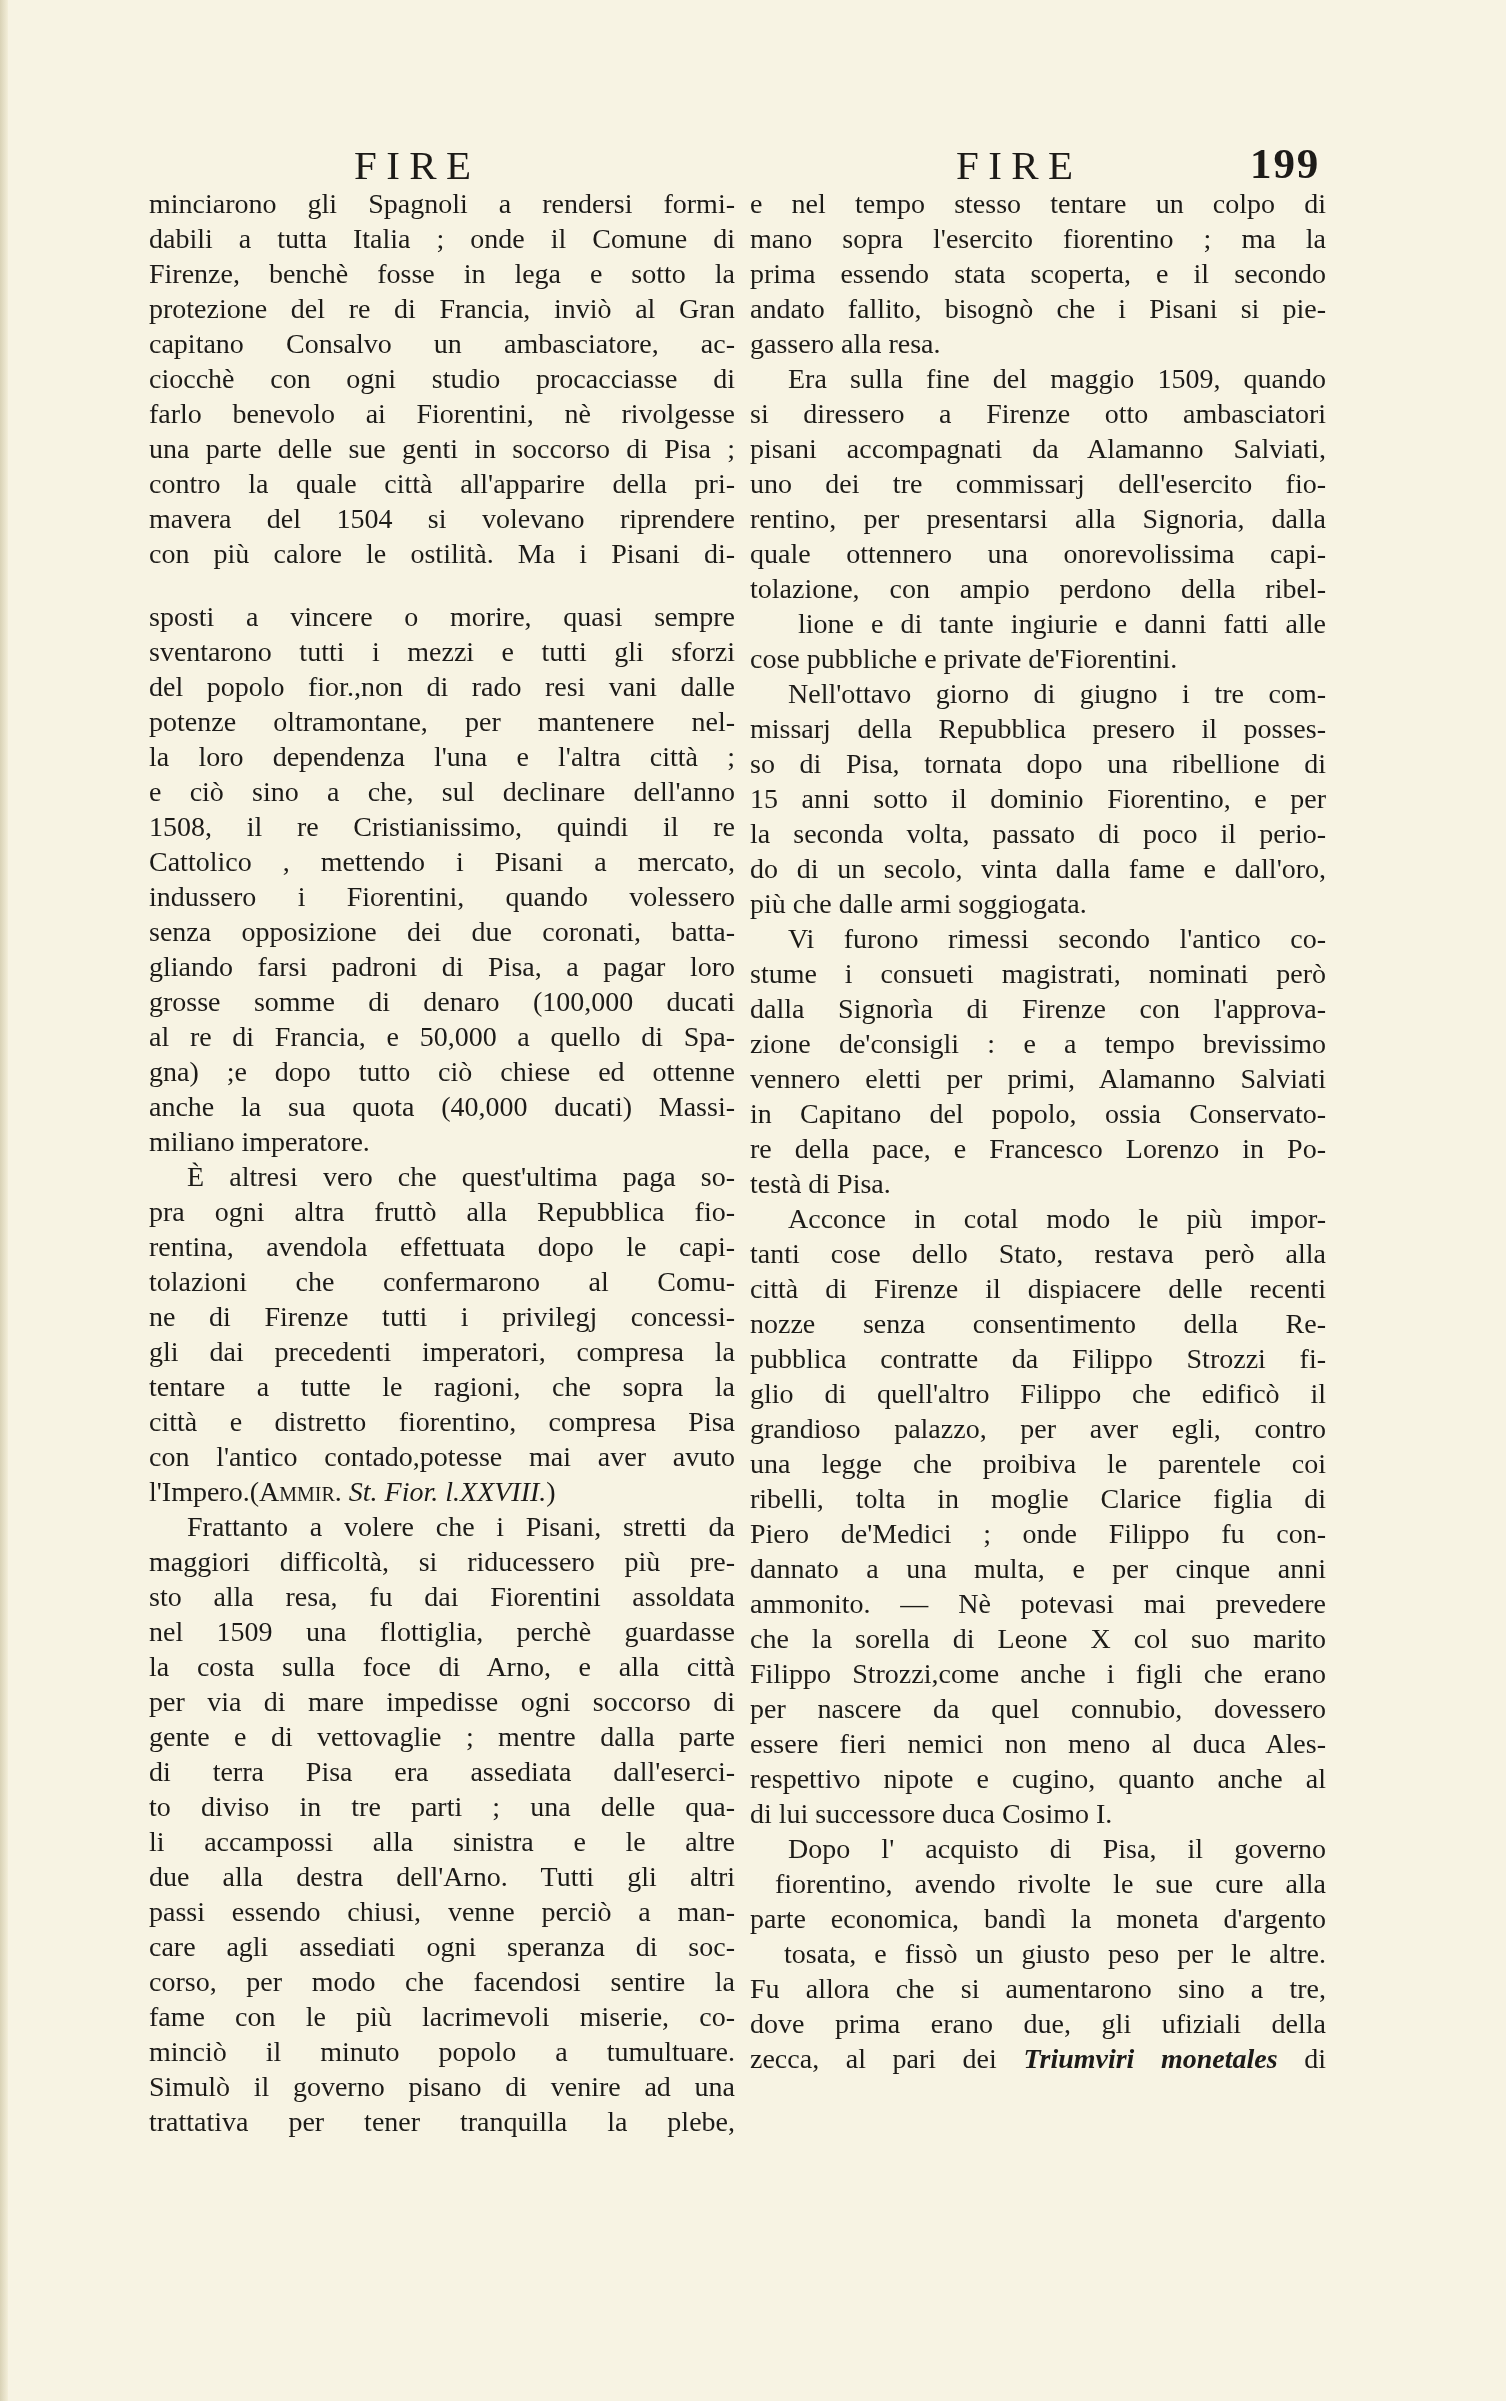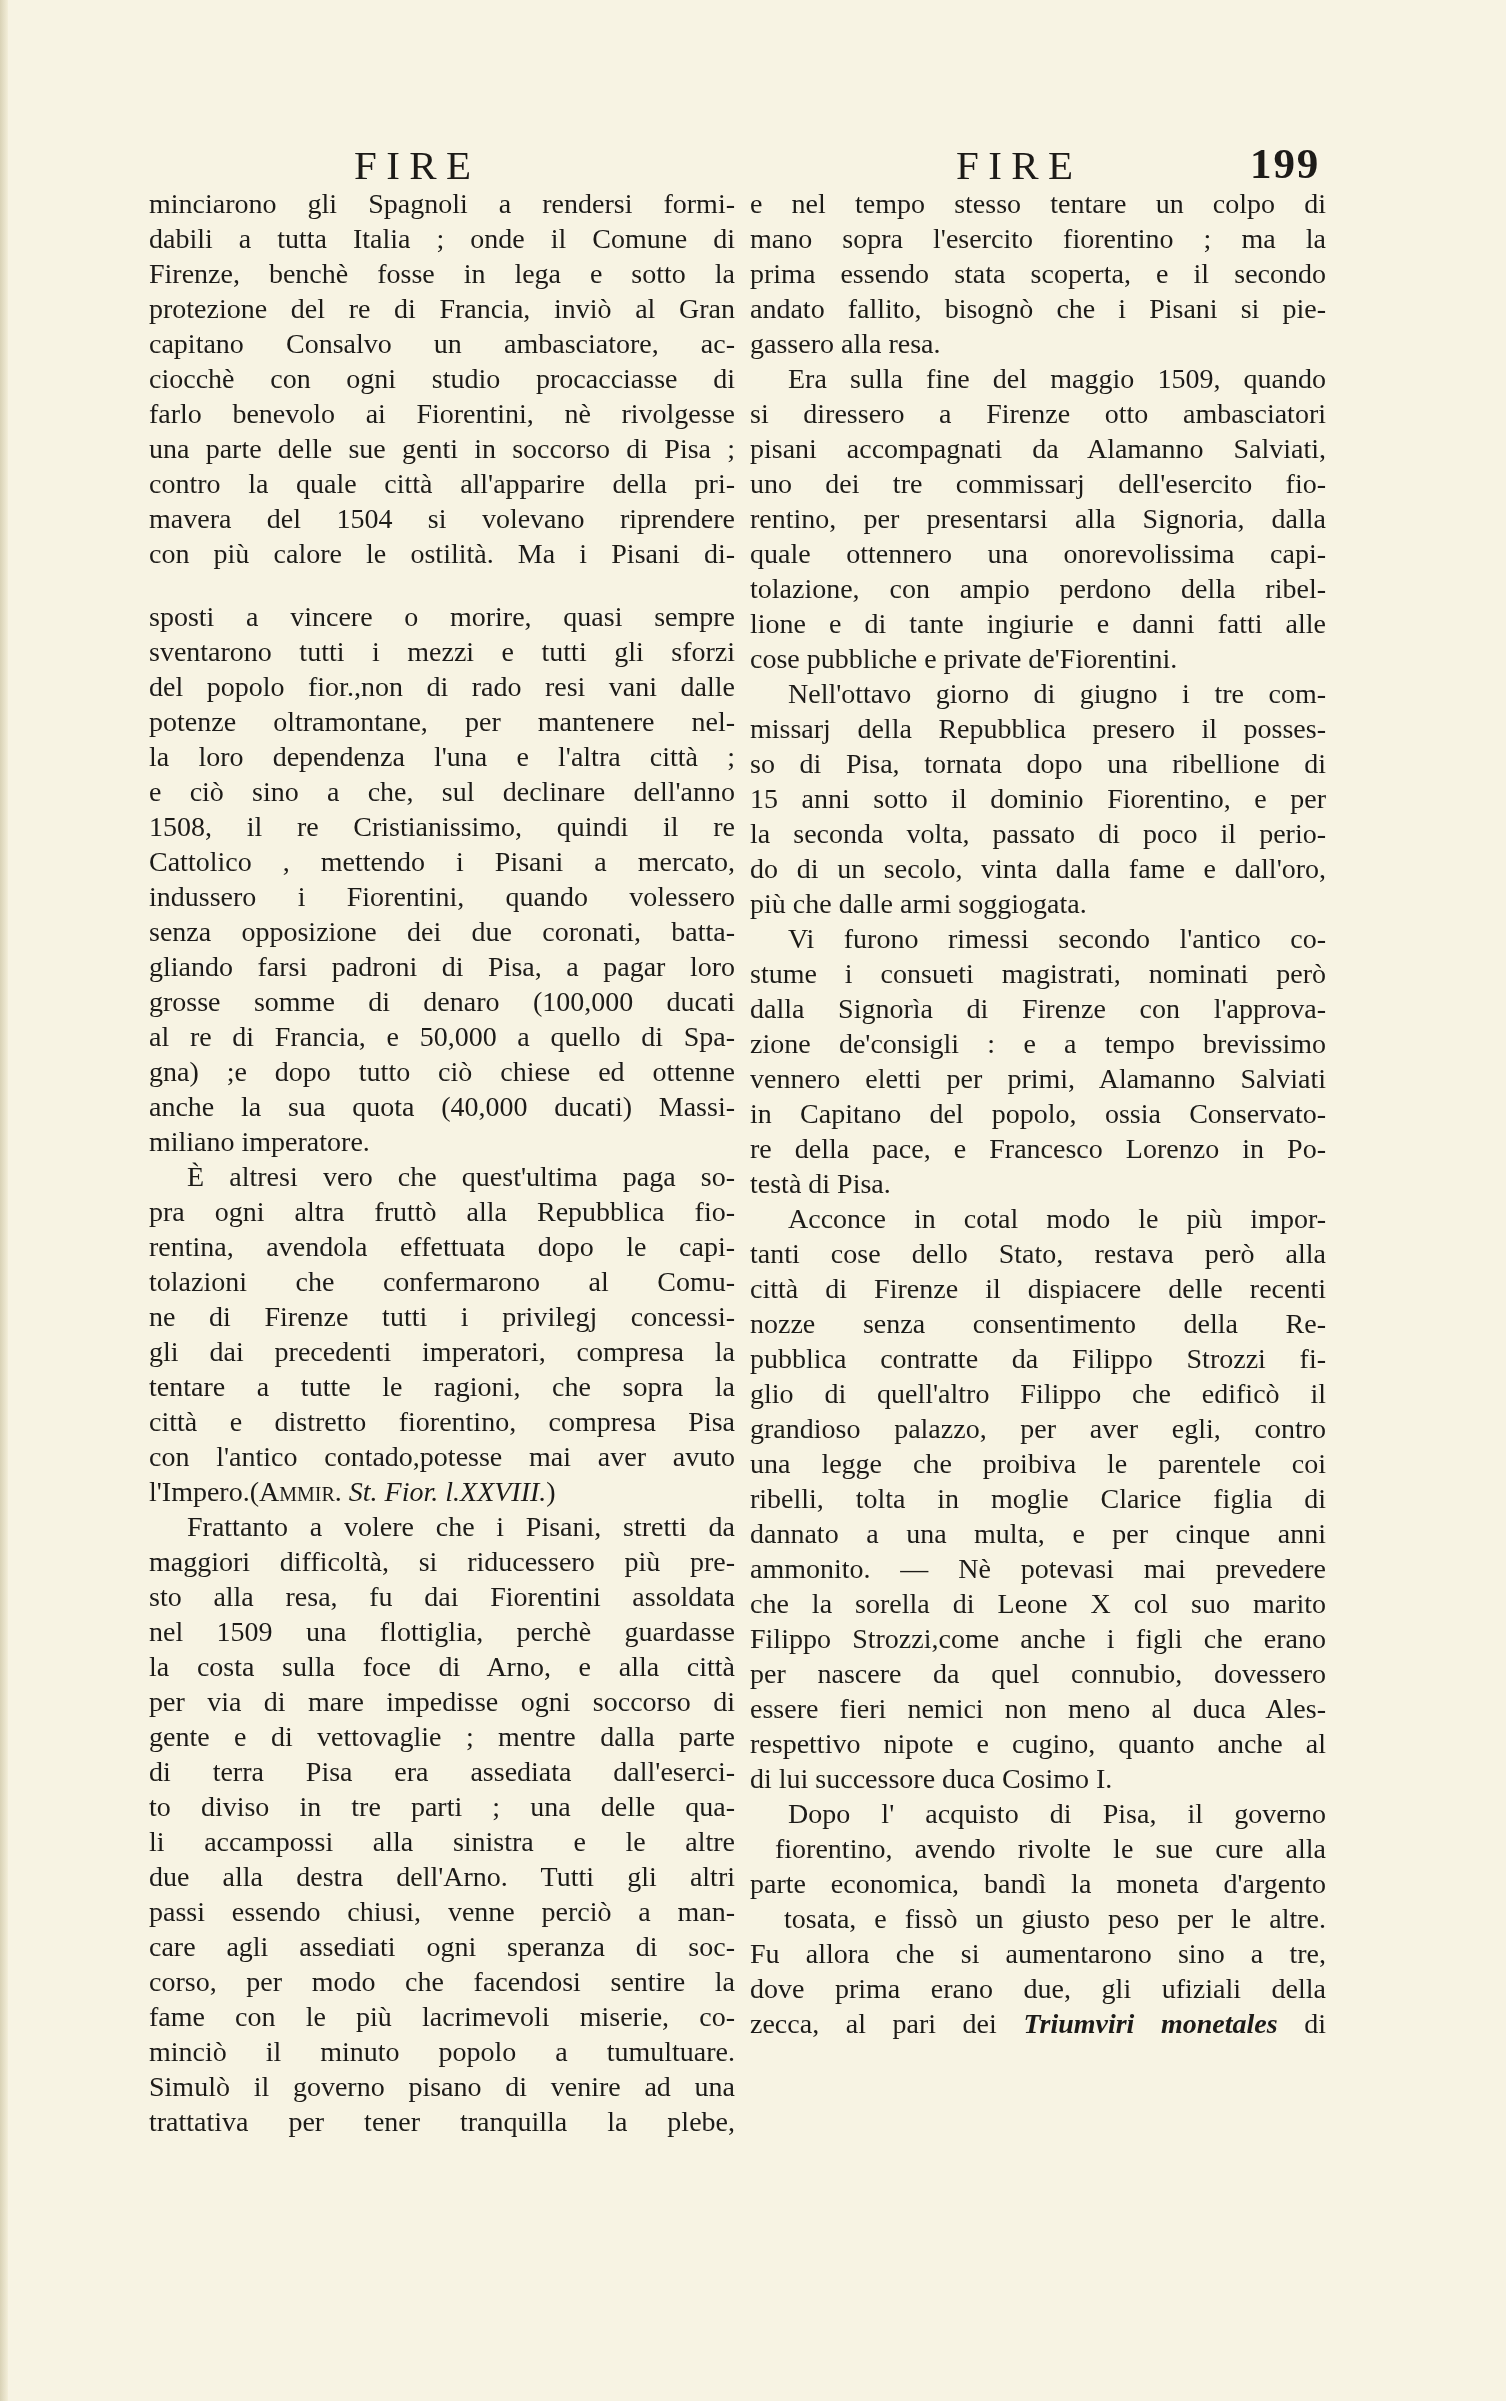--- a/index.html
+++ b/index.html
@@ -115,21 +115,21 @@
     <div class="line" style="height: 35px; line-height: 35px;">prima essendo stata scoperta, e il secondo</div>
     <div class="line" style="height: 35px; line-height: 35px;">andato fallito, bisognò che i Pisani si pie-</div>
     <div class="line last" style="height: 35px; line-height: 35px;">gassero alla resa.</div>
     <div class="line indent" style="height: 35px; line-height: 35px;">Era sulla fine del maggio 1509, quando</div>
     <div class="line" style="height: 35px; line-height: 35px;">si diressero a Firenze otto ambasciatori</div>
     <div class="line" style="height: 35px; line-height: 35px;">pisani accompagnati da Alamanno Salviati,</div>
     <div class="line" style="height: 35px; line-height: 35px;">uno dei tre commissarj dell'esercito fio-</div>
     <div class="line" style="height: 35px; line-height: 35px;">rentino, per presentarsi alla Signoria, dalla</div>
     <div class="line" style="height: 35px; line-height: 35px;">quale ottennero una onorevolissima capi-</div>
     <div class="line" style="height: 35px; line-height: 35px;">tolazione, con ampio perdono della ribel-</div>
-    <div class="line" style="height: 35px; line-height: 35px;">lione e di tante ingiurie e danni fatti alle</div>
+    <div class="line" style="height: 35px; line-height: 35px; margin-left: 48px;">lione e di tante ingiurie e danni fatti alle</div>
     <div class="line last" style="height: 35px; line-height: 35px;">cose pubbliche e private de'Fiorentini.</div>
     <div class="line indent" style="height: 35px; line-height: 35px;">Nell'ottavo giorno di giugno i tre com-</div>
     <div class="line" style="height: 35px; line-height: 35px;">missarj della Repubblica presero il posses-</div>
     <div class="line" style="height: 35px; line-height: 35px;">so di Pisa, tornata dopo una ribellione di</div>
     <div class="line" style="height: 35px; line-height: 35px;">15 anni sotto il dominio Fiorentino, e per</div>
     <div class="line" style="height: 35px; line-height: 35px;">la seconda volta, passato di poco il perio-</div>
     <div class="line" style="height: 35px; line-height: 35px;">do di un secolo, vinta dalla fame e dall'oro,</div>
     <div class="line last" style="height: 35px; line-height: 35px;">più che dalle armi soggiogata.</div>
     <div class="line indent" style="height: 35px; line-height: 35px;">Vi furono rimessi secondo l'antico co-</div>
     <div class="line" style="height: 35px; line-height: 35px;">stume i consueti magistrati, nominati però</div>
@@ -141,20 +141,21 @@
     <div class="line last" style="height: 35px; line-height: 35px;">testà di Pisa.</div>
     <div class="line indent" style="height: 35px; line-height: 35px;">Acconce in cotal modo le più impor-</div>
     <div class="line" style="height: 35px; line-height: 35px;">tanti cose dello Stato, restava però alla</div>
     <div class="line" style="height: 35px; line-height: 35px;">città di Firenze il dispiacere delle recenti</div>
     <div class="line" style="height: 35px; line-height: 35px;">nozze senza consentimento della Re-</div>
     <div class="line" style="height: 35px; line-height: 35px;">pubblica contratte da Filippo Strozzi fi-</div>
     <div class="line" style="height: 35px; line-height: 35px;">glio di quell'altro Filippo che edificò il</div>
     <div class="line" style="height: 35px; line-height: 35px;">grandioso palazzo, per aver egli, contro</div>
     <div class="line" style="height: 35px; line-height: 35px;">una legge che proibiva le parentele coi</div>
     <div class="line" style="height: 35px; line-height: 35px;">ribelli, tolta in moglie Clarice figlia di</div>
+    <div class="line" style="height: 35px; line-height: 35px;">Piero de'Medici ; onde Filippo fu con-</div>
     <div class="line" style="height: 35px; line-height: 35px;">dannato a una multa, e per cinque anni</div>
     <div class="line" style="height: 35px; line-height: 35px;">ammonito. — Nè potevasi mai prevedere</div>
     <div class="line" style="height: 35px; line-height: 35px;">che la sorella di Leone X col suo marito</div>
     <div class="line" style="height: 35px; line-height: 35px;">Filippo Strozzi,come anche i figli che erano</div>
     <div class="line" style="height: 35px; line-height: 35px;">per nascere da quel connubio, dovessero</div>
     <div class="line" style="height: 35px; line-height: 35px;">essere fieri nemici non meno al duca Ales-</div>
     <div class="line" style="height: 35px; line-height: 35px;">respettivo nipote e cugino, quanto anche al</div>
     <div class="line last" style="height: 35px; line-height: 35px;">di lui successore duca Cosimo I.</div>
     <div class="line indent" style="height: 35px; line-height: 35px;">Dopo l' acquisto di Pisa, il governo</div>
     <div class="line" style="height: 35px; line-height: 35px; margin-left: 25px;">fiorentino, avendo rivolte le sue cure alla</div>

